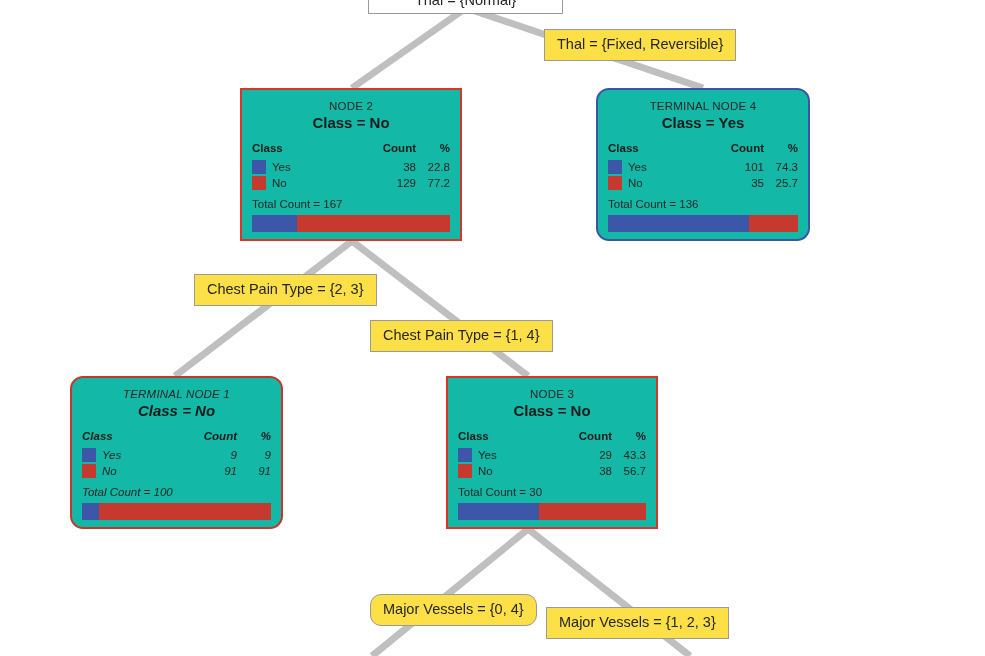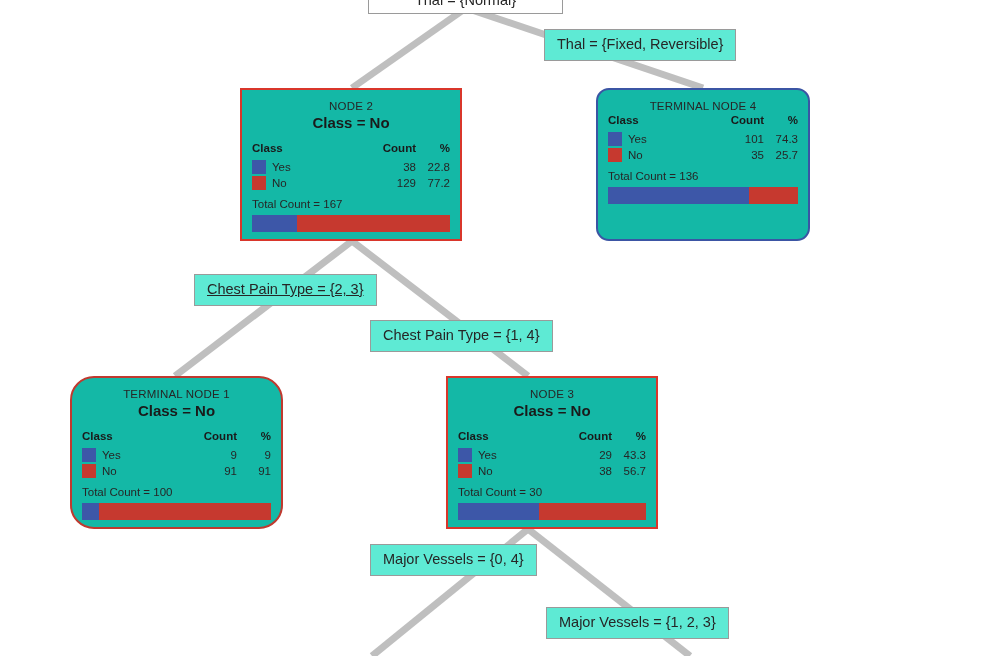--- a/index.html
+++ b/index.html
@@ -24,21 +24,21 @@
     position: absolute;
     left: 0; top: 0;
     width: 985px;
     height: 656px;
     pointer-events: none;
   }
   
   .split-label {
     position: absolute;
     box-sizing: border-box;
-    background: #5eead4;
+    background: #fde047;
     border: 1px solid #9a9a9a;
     color: #262626;
     font-size: 14.5px;
     line-height: 1;
     text-align: center;
     white-space: nowrap;
     padding: 7px 12px 8px 12px;
   }
   
   .node {
@@ -46,21 +46,22 @@
     box-sizing: border-box;
     background: #14b8a6;
     padding: 8px 10px 10px 10px;
   }
   .node.internal {
     border: 2px solid #d9362b;
     border-radius: 0;
   }
   .node.terminal-red {
     border: 2px solid #c0392f;
-    border-radius: 24px;
+    border-radius: 13px;
+    font-style: italic;
   }
   .node.terminal-blue {
     border: 2px solid #3b55a4;
     border-radius: 13px;
   }
   .node-title {
     text-align: center;
     font-size: 11.5px;
     letter-spacing: .2px;
     color: #262626;
@@ -144,25 +145,25 @@
       <line x1="528" y1="529" x2="372" y2="656"></line>
 
       <line x1="528" y1="529" x2="690" y2="656"></line>
     </g>
   </svg>
 
   <div id="root-label" style="left:368px; top:-16px; width:195px; height:30px; line-height:30px;">Thal = {Normal}</div>
 
   <div class="split-label" style="left:544px; top:29px;">Thal = {Fixed, Reversible}</div>
 
-  <div class="split-label" style="left:194px; top:274px;text-decoration:underline;">Chest Pain Type = {2, 3}</div>
+  <div class="split-label" style="left:194px; top:274px;">Chest Pain Type = {2, 3}</div>
 
   <div class="split-label" style="left:370px; top:320px;">Chest Pain Type = {1, 4}</div>
 
-  <div class="split-label" style="left:370px; top:544px;">Major Vessels = {0, 4}</div>
+  <div class="split-label" style="left:370px; top:594px;border-radius:11px;">Major Vessels = {0, 4}</div>
 
   <div class="split-label" style="left:546px; top:607px;">Major Vessels = {1, 2, 3}</div>
 
   <div class="node internal" style="left:240px; top:88px; width:222px; height:153px;">
     <div class="node-title">NODE 2</div>
     <div class="node-class">Class = No</div>
     <table class="stats">
       <tbody>
           <tr>
         <th class="c-class">Class</th>
@@ -187,20 +188,21 @@
       </table>
     <div class="total-count">Total Count = 167</div>
     <div class="distbar">
       <div class="seg" style="background:#3d57a8; width:22.8%;"></div>
       <div class="seg" style="background:#c6392f; width:77.2%;"></div>
     </div>
   </div>
 
   <div class="node terminal-blue" style="left:596px; top:88px; width:214px; height:153px;">
     <div class="node-title">TERMINAL NODE 4</div>
+    <div class="node-class">Class = Yes</div>
     <table class="stats">
       <tbody>
           <tr>
         <th class="c-class">Class</th>
         <th class="c-count">Count</th>
         <th class="c-pct">%</th>
       </tr>
       <tr>
         <td class="c-class">
           <span class="swatch" style="background:#3d57a8;"></span><span>Yes</span>

